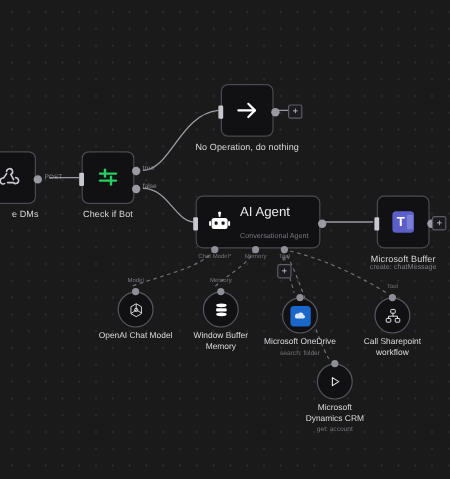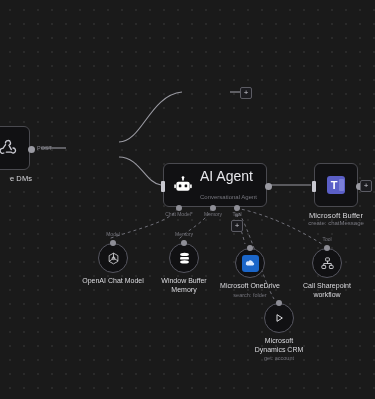--- a/index.html
+++ b/index.html
@@ -33,21 +33,21 @@
     font-size:7.5px;color:#d8d8dc;letter-spacing:.1px;
   }
   .node-sub{
     position:absolute;left:50%;transform:translateX(-50%);
     top:56px;white-space:nowrap;
     font-size:6px;color:#7a7a82;
   }
 
   
   .agent-text{margin-left:6px;text-align:left;}
-  .agent-name{font-size:14px;color:#e8e8ec;line-height:10px;}
+  .agent-name{font-size:11px;color:#e8e8ec;line-height:10px;}
   .agent-sub{font-size:6px;color:#76767e;line-height:8px;}
 
   
   .port{
     position:absolute;width:7px;height:7px;border-radius:50%;
     background:#9a9aa2;
   }
   .port.in{
     width:4px;height:11px;border-radius:1px;background:#c8c8d0;
   }
@@ -142,21 +142,48 @@
         <path d="M9 6a3 3 0 1 1 4.2 2.8L16 14"></path>
         <path d="M18 12a3 3 0 1 1-2.2 5H10"></path>
         <path d="M7 18a3 3 0 1 1-1-5.6L9 8"></path>
       </svg>
     </span>
     <span class="port out" style="left:41px;top:19px;"></span>
     <span class="port-label" style="left:50px;top:18px;">POST</span>
     <span class="node-title" style="left:28px;padding-left:12px;">e DMs</span>
   </div>
 
-
+  <div class="node" style="left:68px;top:126px;">
+    <span class="icon-box">
+      <svg class="ico" width="20" height="20" viewBox="0 0 24 24" fill="none" stroke="#29cc5f" stroke-width="2.4" stroke-linecap="round">
+        <line x1="4" y1="8" x2="20" y2="8"></line>
+        <line x1="4" y1="15" x2="20" y2="15"></line>
+        <line x1="9" y1="4" x2="9" y2="11"></line>
+        <line x1="15" y1="11" x2="15" y2="19"></line>
+      </svg>
+    </span>
+    <span class="port in" style="left:-3px;top:17px;"></span>
+    <span class="port out" style="left:41px;top:12px;"></span>
+    <span class="port-label" style="left:50px;top:11px;">true</span>
+    <span class="port out" style="left:41px;top:27px;"></span>
+    <span class="port-label" style="left:50px;top:26px;">false</span>
+    <span class="node-title">Check if Bot</span>
+  </div>
+
+  <div class="node" style="left:184px;top:70px;">
+    <span class="icon-box">
+      <svg class="ico" width="22" height="22" viewBox="0 0 24 24" fill="none" stroke="#ffffff" stroke-width="2" stroke-linecap="round" stroke-linejoin="round">
+        <line x1="4" y1="12" x2="19" y2="12"></line>
+        <polyline points="13,6 19,12 13,18"></polyline>
+      </svg>
+    </span>
+    <span class="port in" style="left:-3px;top:17px;"></span>
+    <span class="port out" style="left:41px;top:19px;"></span>
+    <span class="node-title">No Operation, do nothing</span>
+  </div>
 
   <div class="plus-btn" style="left:240px;top:87px;"></div>
 
   <div class="node wide" style="left:163px;top:163px;">
     <span class="icon-box">
       <svg class="ico" width="20" height="20" viewBox="0 0 24 24" fill="#ffffff">
         <rect x="4" y="8" width="16" height="11" rx="2.5"></rect>
         <rect x="11" y="3" width="2" height="4" rx="1"></rect>
         <circle cx="12" cy="3" r="1.6"></circle>
         <rect x="1.5" y="11" width="2" height="5" rx="1"></rect>

